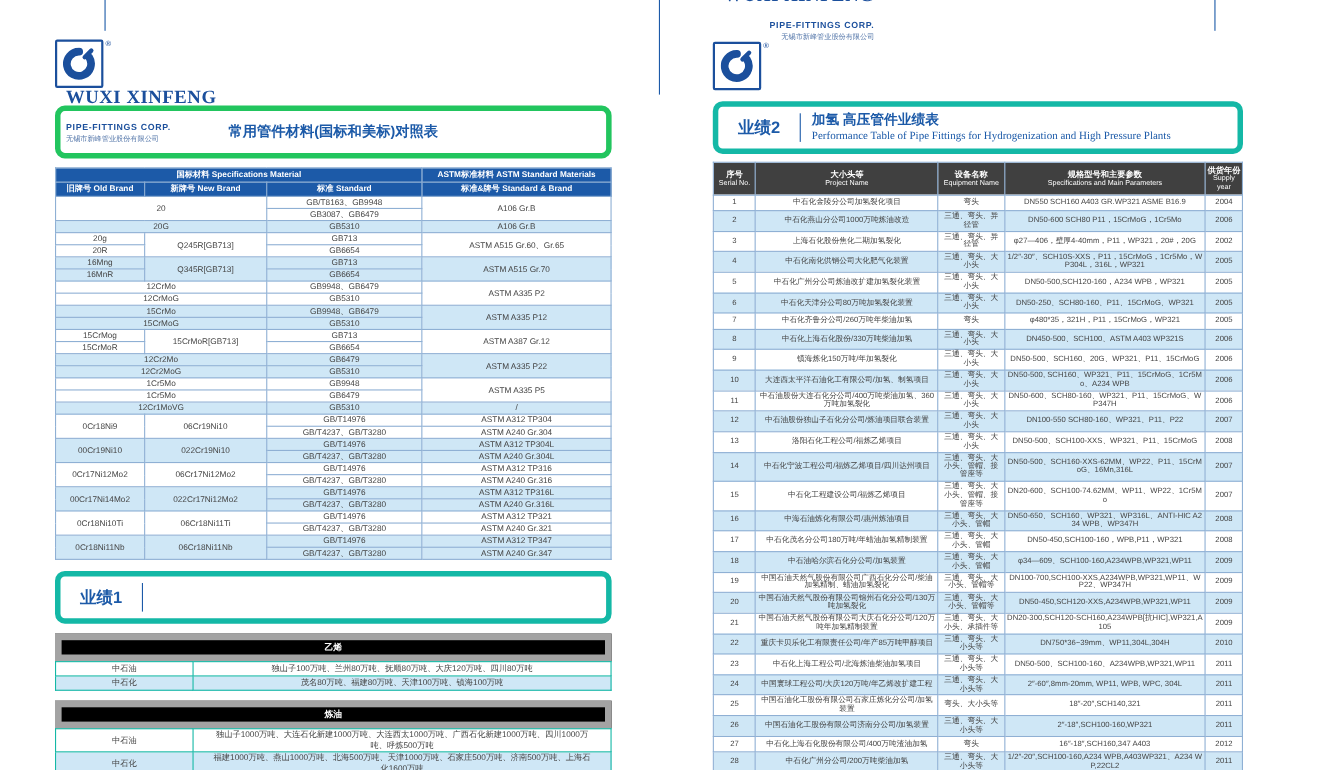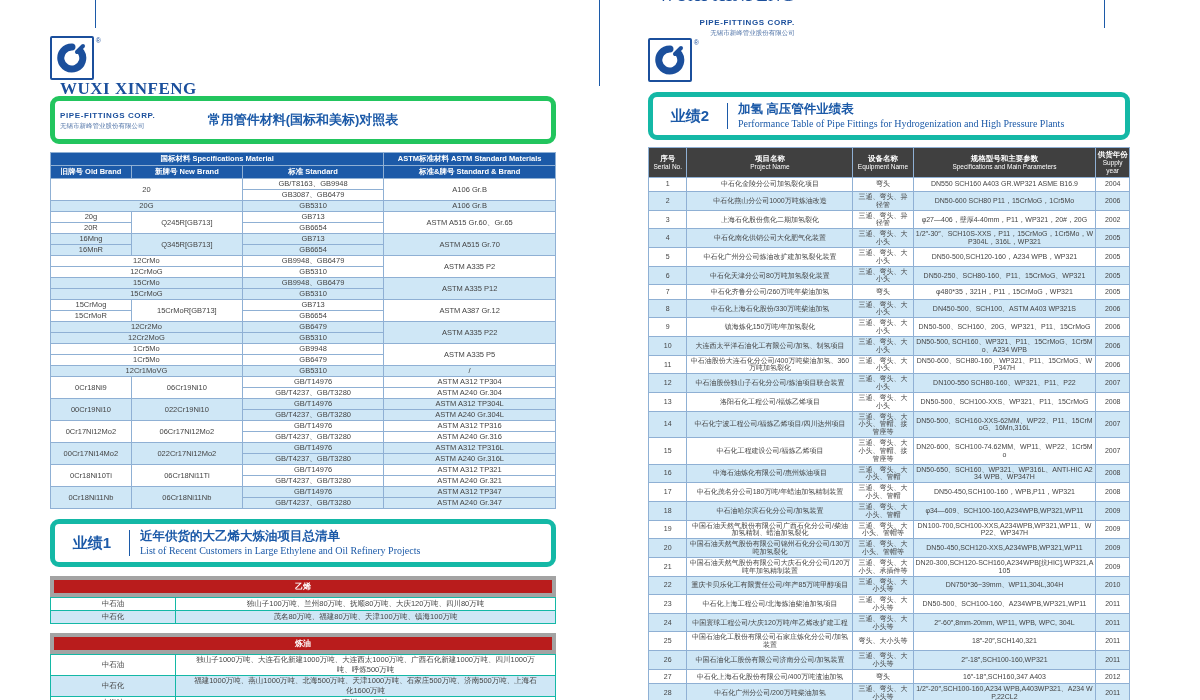--- a/index.html
+++ b/index.html
@@ -43,22 +43,22 @@
   
   table{border-collapse:collapse;width:100%;}
   .mat-table{margin-top:8px;font-size:7.5px;}
   .mat-table th,.mat-table td{border:1px solid #8fb0d4;text-align:center;padding:0 2px;}
   .mat-table thead th{background:#1c5aa8;color:#fff;font-weight:bold;height:12px;font-size:7.5px;}
   .mat-table td{height:10px;line-height:1.05;color:#444;}
   tr.shade td{background:#cfe7f6;}
   tr:not(.shade) td{background:#fff;}
 
   
-  .sec-bar{margin-top:9px;background:#b91c1c;color:#fff;font-size:8px;font-weight:bold;
-           text-align:center;height:13px;line-height:13px;border:4px solid #a3a3a3;}
+  .sec-bar{margin-top:9px;background:#000000;color:#fff;font-size:8px;font-weight:bold;
+           text-align:center;height:13px;line-height:13px;border:6px solid #a3a3a3;}
   .sec-table{font-size:7.5px;}
   .sec-table td{border:1px solid #14b8a6;height:12px;text-align:center;color:#444;padding:0 18px;}
   .sec-co{width:88px;}
 
   
   .perf-table{margin-top:7px;font-size:7px;table-layout:fixed;}
   .perf-table th,.perf-table td{border:1px solid #8fb0d4;text-align:center;padding:1px 2px;}
   .perf-table thead th{background:#404040;color:#fff;height:24px;padding:2px 1px;}
   .perf-table .h-zh{font-size:7.5px;font-weight:bold;line-height:1.2;}
   .perf-table .h-en{font-size:6.5px;font-weight:normal;line-height:1.2;}
@@ -255,24 +255,20 @@
           <tr class="shade">
             <td>GB/T4237、GB/T3280</td>
             <td>ASTM A240 Gr.347</td>
           </tr>
         </tbody>
     </table>
 
     <div class="perf-box">
       <div class="perf-badge">业绩1</div>
       <div class="perf-div"></div>
-      <div class="perf-titles">
-        <div class="perf-zh">近年供货的大乙烯大炼油项目总清单</div>
-        <div class="perf-en">List of Recent Customers in Large Ethylene and Oil Refinery Projects</div>
-      </div>
     </div>
 
     <div id="sections">
         <div class="sec-bar">乙烯</div>
         <table class="sec-table">
           <tbody>
             <tr>
               <td class="sec-co">中石油</td>
               <td>独山子100万吨、兰州80万吨、抚顺80万吨、大庆120万吨、四川80万吨</td>
             </tr>
@@ -335,21 +331,21 @@
           <col style="width:38%">
           <col style="width:7%">
       </colgroup>
       <thead>
         <tr>
           <th>
             <div class="h-zh">序号</div>
             <div class="h-en">Serial No.</div>
           </th>
           <th>
-            <div class="h-zh">项目名称</div>
+            <div class="h-zh">大小头等</div>
             <div class="h-en">Project Name</div>
           </th>
           <th>
             <div class="h-zh">设备名称</div>
             <div class="h-en">Equipment Name</div>
           </th>
           <th>
             <div class="h-zh">规格型号和主要参数</div>
             <div class="h-en">Specifications and Main Parameters</div>
           </th>

